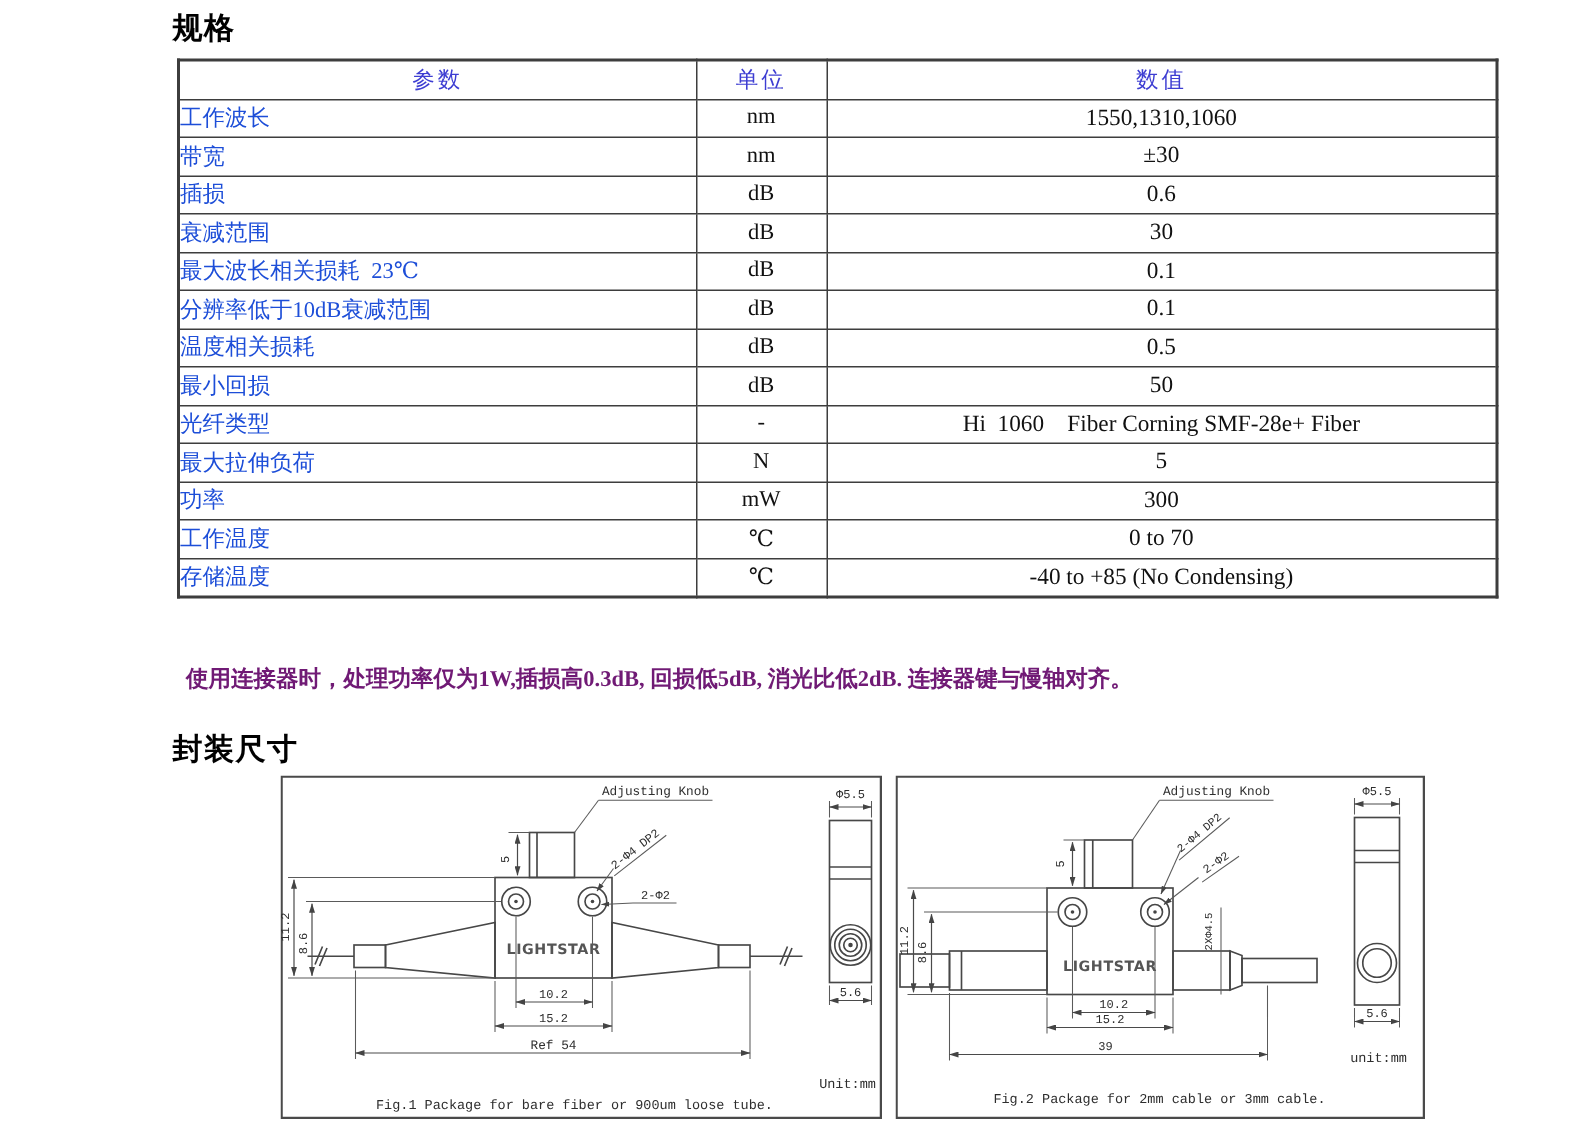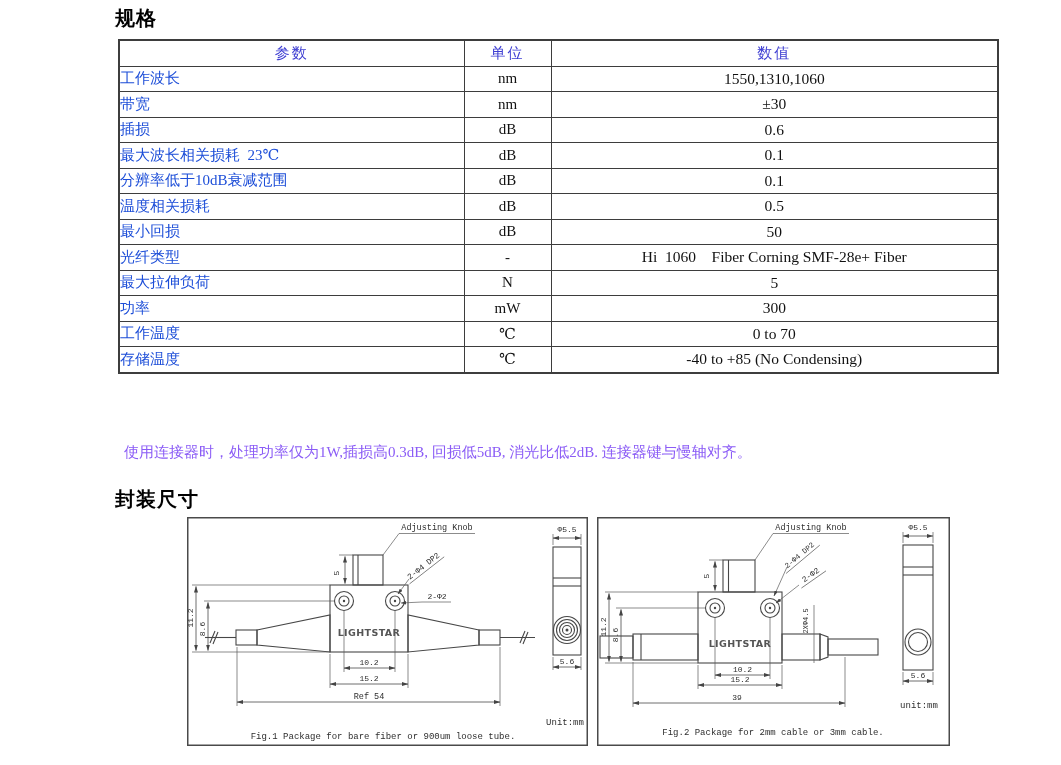--- a/index.html
+++ b/index.html
@@ -10,22 +10,22 @@
   #specs-title{left:115px;top:5px;}
   #package-title{left:115px;top:466px;margin-top:20px;}
   table.spec{position:absolute;left:118px;top:39px;width:879px;border-collapse:collapse;
              table-layout:fixed;border:2px solid #3d3d3d;}
   table.spec th,table.spec td{border:1.5px solid #3d3d3d;height:24.5px;padding:0;
              font-family:"Liberation Serif","DejaVu Serif",serif;overflow:hidden;}
   table.spec th{color:#3d3dd2;font-weight:normal;font-size:15px;letter-spacing:2px;text-align:center;}
   td.param-cell{font-size:15px;color:#1d4ed8;text-align:left;padding-left:5px;white-space:pre;}
   td.unit-cell{font-size:15px;color:#111;text-align:center;}
   td.value-cell{font-size:15.5px;color:#111;text-align:center;white-space:pre;margin-left:32px;}
-  #footnote{position:absolute;left:124px;top:443px;width:840px;font-size:15px;color:#8b5cf6;
-            font-family:"Liberation Serif","DejaVu Serif",serif;}
+  #footnote{position:absolute;left:124px;top:443px;width:840px;font-size:15px;color:#701a75;
+            font-family:"Liberation Serif","DejaVu Serif",serif;font-weight:bold;}
   .figbox{position:absolute;}
   #fig1{left:187px;top:517px;}
   #fig2{left:597px;top:517px;}
   svg .dl{stroke:#474747;stroke-width:1.1;fill:none;}
   svg .ext{stroke:#5a5a5a;stroke-width:0.7;fill:none;}
   svg .dim{stroke:#4a4a4a;stroke-width:0.8;fill:none;}
   svg text{font-family:"Liberation Mono","DejaVu Sans Mono",monospace;fill:#2e2e2e;}
   svg text.brand{font-family:"DejaVu Sans","Liberation Sans",sans-serif;fill:#555;
                  font-weight:bold;letter-spacing:0.4px;}
 </style>
@@ -55,20 +55,25 @@
         </tr>
     <tr>
           <td class="param-cell">带宽</td>
           <td class="unit-cell">nm</td>
           <td class="value-cell">±30</td>
         </tr>
     <tr>
           <td class="param-cell">插损</td>
           <td class="unit-cell">dB</td>
           <td class="value-cell">0.6</td>
+        </tr>
+    <tr>
+          <td class="param-cell">衰减范围</td>
+          <td class="unit-cell">dB</td>
+          <td class="value-cell">30</td>
         </tr>
     <tr>
           <td class="param-cell">最大波长相关损耗  23℃</td>
           <td class="unit-cell">dB</td>
           <td class="value-cell">0.1</td>
         </tr>
     <tr>
           <td class="param-cell">分辨率低于10dB衰减范围</td>
           <td class="unit-cell">dB</td>
           <td class="value-cell">0.1</td>

